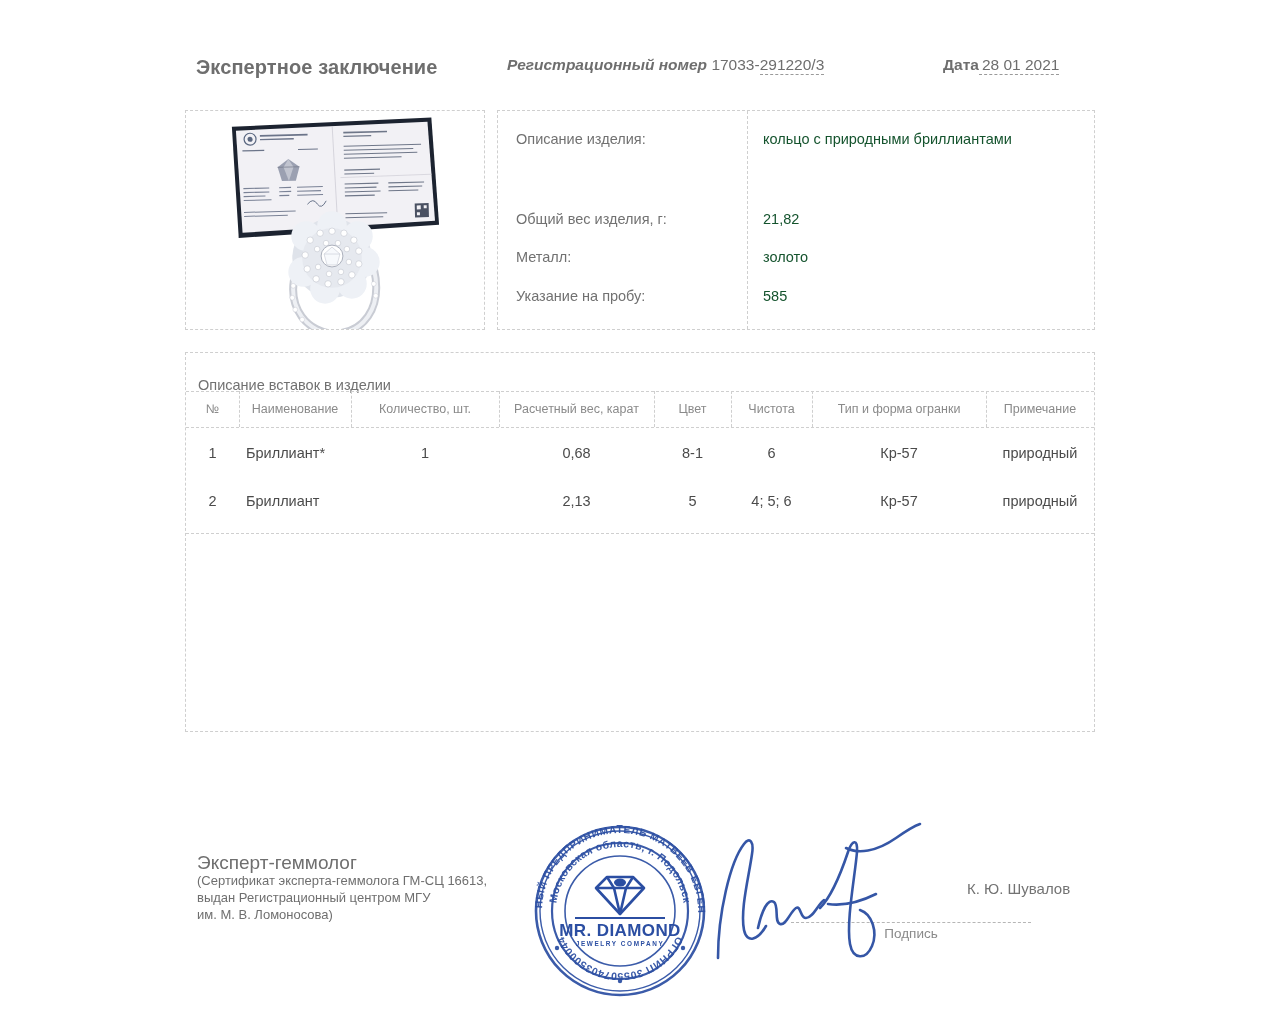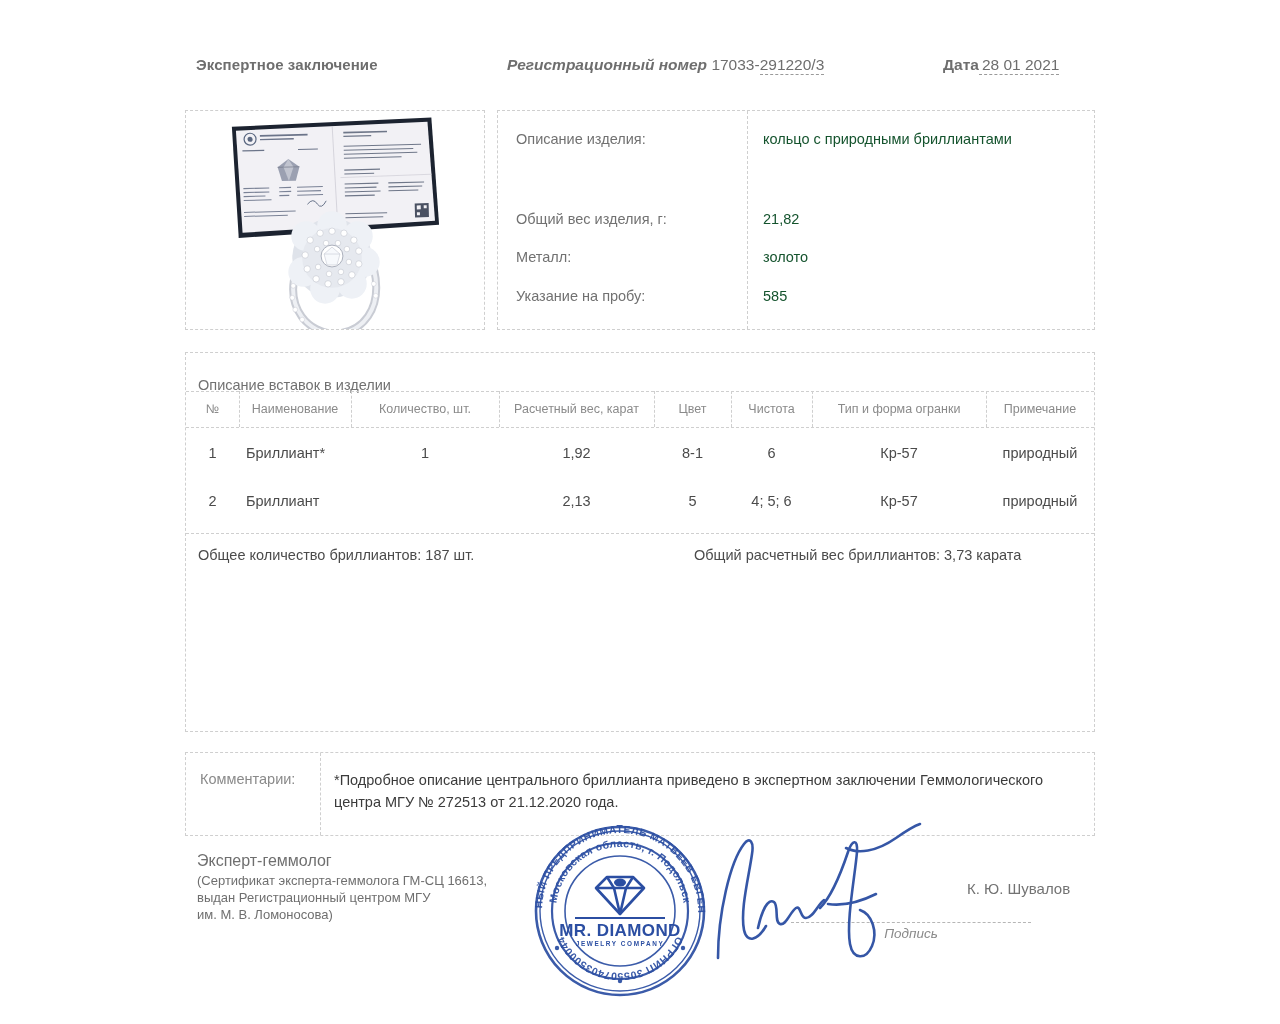--- a/index.html
+++ b/index.html
@@ -26,21 +26,21 @@
   .header {
     position: absolute;
     left: 185px;
     top: 56px;
     width: 910px;
     height: 28px;
   }
   .hdr-title {
     position: absolute;
     left: 11px; top: 0;
-    font-size: 15px;
+    font-size: 20px;
     font-weight: bold;
     color: #6e6e6e;
     letter-spacing: .1px;
     white-space: nowrap;
   }
   .hdr-reg {
     position: absolute;
     left: 322px; top: 0;
     font-size: 15.5px;
     color: #6e6e6e;
@@ -242,21 +242,21 @@
   .footer {
     position: absolute;
     left: 185px;
     top: 848px;
     width: 910px;
     height: 130px;
   }
   .expert-title {
     position: absolute;
     left: 12px; top: 4px;
-    font-size: 16px;
+    font-size: 19px;
     color: #6f6f6f;
     white-space: nowrap;
   }
   .expert-sub {
     position: absolute;
     left: 12px; top: 24px;
     font-size: 13px;
     line-height: 17px;
     color: #6f6f6f;
     white-space: pre-line;
@@ -269,21 +269,20 @@
     border-top: 1px dashed #b6b6b6;
   }
   .sign-caption {
     position: absolute;
     left: 606px;
     top: 78px;
     width: 240px;
     text-align: center;
     font-size: 13.5px;
     color: #8a8a8a;
-    font-style: italic;
   }
   .expert-name {
     position: absolute;
     left: 782px;
     top: 32px;
     font-size: 15px;
     color: #737373;
     white-space: nowrap;
   }
 
@@ -496,48 +495,39 @@
       <div class="hcell" style="left:468px;width:77px">Цвет</div>
       <div class="hcell" style="left:545px;width:81px">Чистота</div>
       <div class="hcell" style="left:626px;width:174px">Тип и форма огранки</div>
       <div class="hcell" style="left:800px;width:108px">Примечание</div>
     </div>
 
     <div class="drow row0">
       <div class="dcell" style="left:0;   width:53px">1</div>
       <div class="dcell left" style="left:60px; width:120px">Бриллиант*</div>
       <div class="dcell" style="left:165px;width:148px">1</div>
-      <div class="dcell" style="left:313px;width:155px">1,92</div>
+      <div class="dcell" style="left:313px;width:155px">0,68</div>
       <div class="dcell" style="left:468px;width:77px">8-1</div>
       <div class="dcell" style="left:545px;width:81px">6</div>
       <div class="dcell" style="left:626px;width:174px">Кр-57</div>
       <div class="dcell" style="left:800px;width:108px">природный</div>
     </div>
 
     <div class="drow row1">
       <div class="dcell" style="left:0;   width:53px">2</div>
       <div class="dcell left" style="left:60px; width:120px">Бриллиант</div>
       <div class="dcell" style="left:313px;width:155px">2,13</div>
       <div class="dcell" style="left:468px;width:77px">5</div>
       <div class="dcell" style="left:545px;width:81px">4; 5; 6</div>
       <div class="dcell" style="left:626px;width:174px">Кр-57</div>
       <div class="dcell" style="left:800px;width:108px">природный</div>
     </div>
 
-    <div class="summary">
-      <div class="sum-left">Общее количество бриллиантов: 187 шт.</div>
-      <div class="sum-right">Общий расчетный вес бриллиантов: 3,73 карата</div>
-    </div>
   </div>
 
-  <div class="comments-box">
-    <div class="comments-divider"></div>
-    <div class="comments-label">Комментарии:</div>
-    <div class="comments-text">*Подробное описание центрального бриллианта приведено в экспертном заключении Геммологического центра МГУ № 272513 от 21.12.2020 года.</div>
-  </div>
 
   <div class="footer">
     <div class="expert-title">Эксперт-геммолог</div>
     <div class="expert-sub">(Сертификат эксперта-геммолога ГМ-СЦ 16613,
 выдан Регистрационный центром МГУ
 им. М. В. Ломоносова)</div>
     <div class="sign-line"></div>
     <div class="sign-caption">Подпись</div>
     <div class="expert-name">К. Ю. Шувалов</div>
   </div>

